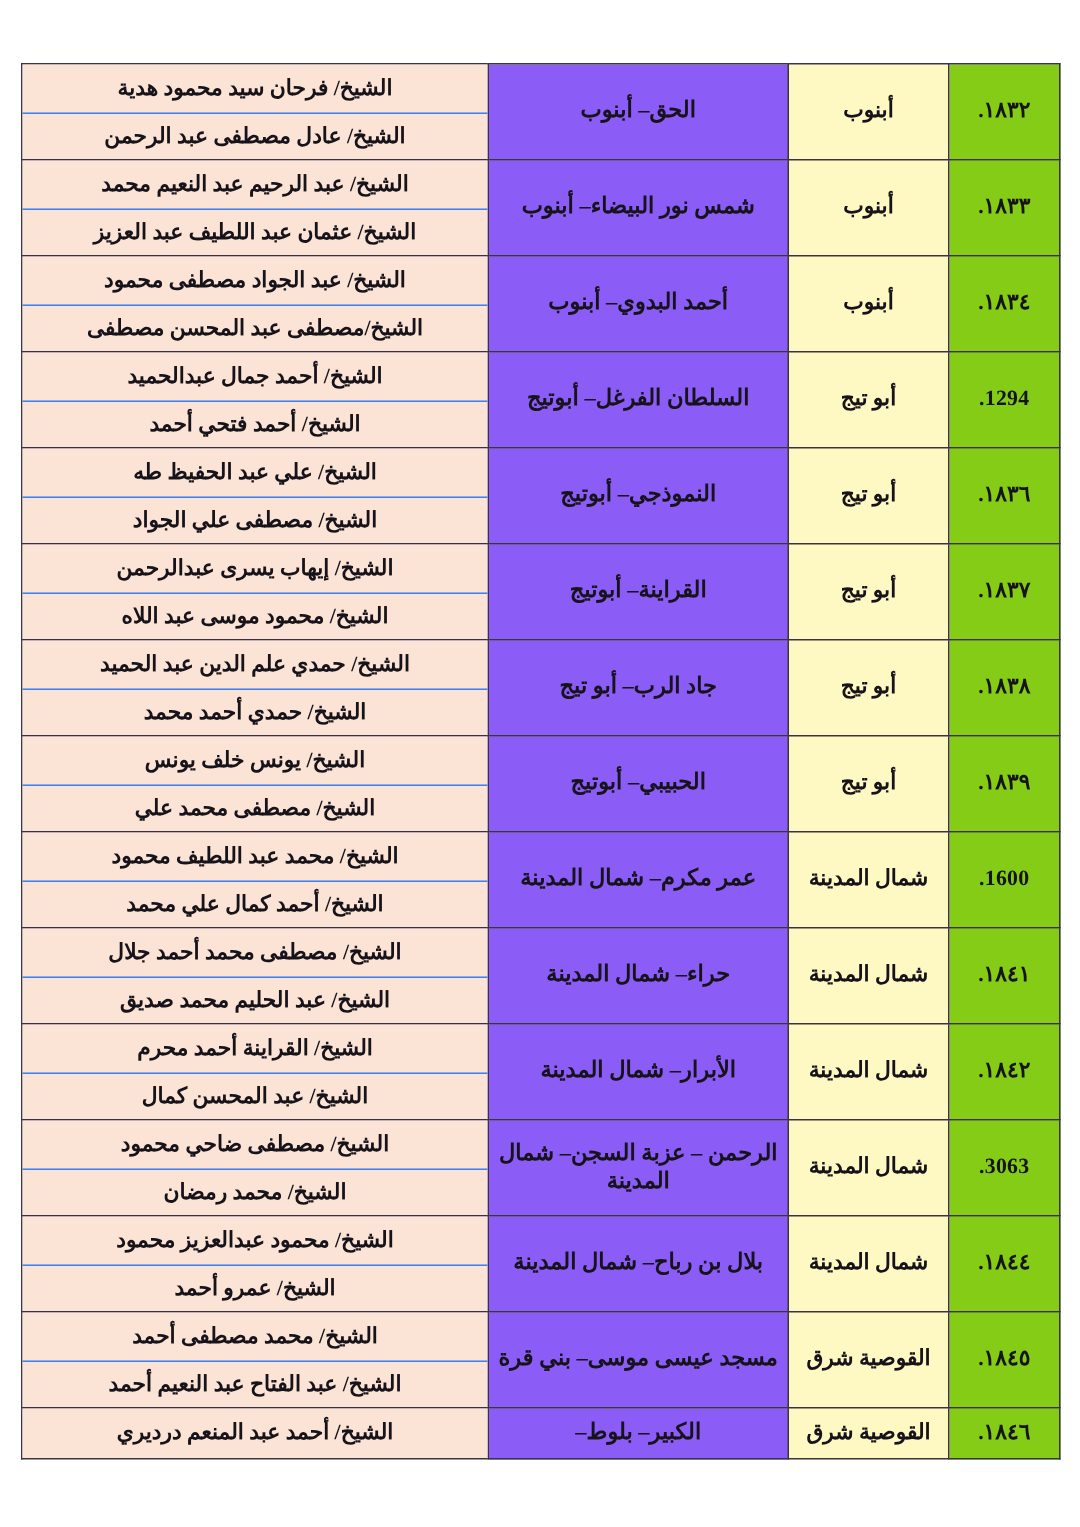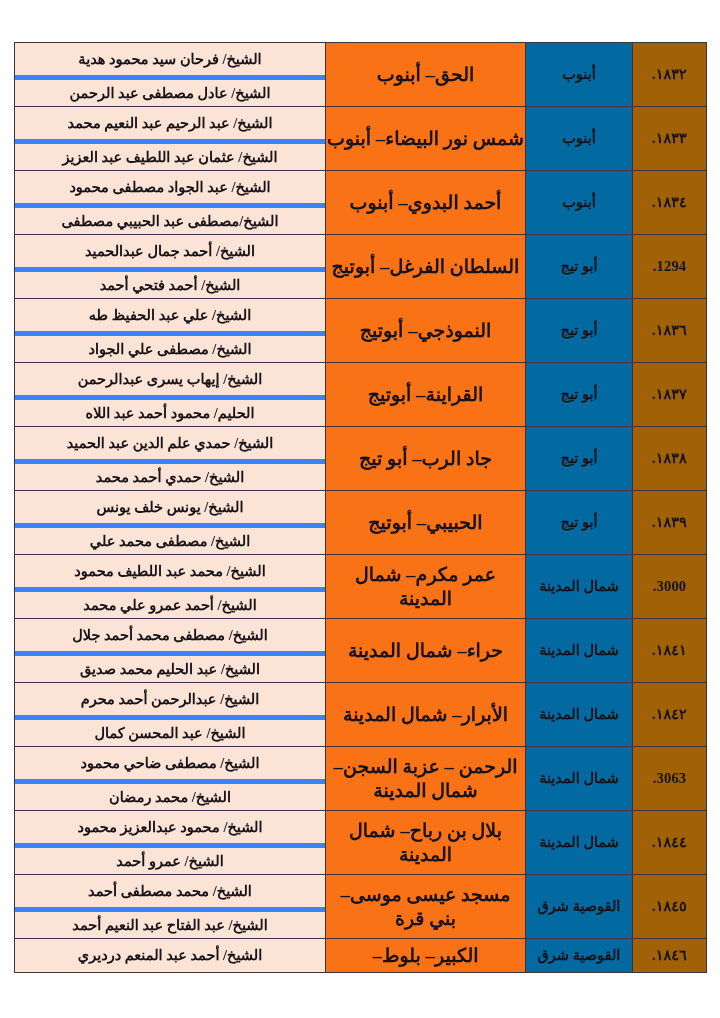--- a/index.html
+++ b/index.html
@@ -42,31 +42,31 @@
     line-height: 1.25;
   }
 
   
   col.c-num   { width: 74px;  }
   col.c-dist  { width: 107px; }
   col.c-mosque{ width: 200px; }
   col.c-names { width: 311px; }
 
   .cell-num {
-    background: #a16207;
+    background: #84cc16;
     font-size: 14.5px;
     letter-spacing: 0.2px;
   }
   .cell-district {
-    background: #0369a1;
+    background: #fef9c3;
     font-size: 14.5px;
   }
   .cell-mosque {
-    background: #f97316;
-    font-size: 19px;
+    background: #8b5cf6;
+    font-size: 15px;
     padding: 3px 6px;
   }
   .cell-names {
     background: #c4b5fd;
     padding: 0;
   }
 
   .names-stack {
     display: flex;
     flex-direction: column;
@@ -79,21 +79,21 @@
     justify-content: center;
     font-size: 14.5px;
     font-weight: bold;
     color: #17131b;
     background: #fbe4d5;
     box-sizing: border-box;
     padding: 0 8px;
     white-space: nowrap;
   }
   .name-line + .name-line {
-    border-top: 5px solid #3b82f6;
+    border-top: 1px solid #3b82f6;
   }
   .names-single .name-line {
     height: 33px;
   }
 
   .row-tall .cell-num,
   .row-tall .cell-district,
   .row-tall .cell-mosque { height: 63px; }
   .row-short .cell-num,
   .row-short .cell-district,
@@ -133,21 +133,21 @@
             </div>
           </td>
         </tr>
         <tr class="row-tall">
           <td class="cell-num">١٨٣٤.</td>
           <td class="cell-district">أبنوب</td>
           <td class="cell-mosque">أحمد البدوي– أبنوب</td>
           <td class="cell-names">
             <div class="names-stack">
               <div class="name-line">الشيخ/ عبد الجواد مصطفى محمود</div>
-              <div class="name-line">الشيخ/مصطفى عبد الحبيبي مصطفى</div>
+              <div class="name-line">الشيخ/مصطفى عبد المحسن مصطفى</div>
             </div>
           </td>
         </tr>
         <tr class="row-tall">
           <td class="cell-num">1294.</td>
           <td class="cell-district">أبو تيج</td>
           <td class="cell-mosque">السلطان الفرغل– أبوتيج</td>
           <td class="cell-names">
             <div class="names-stack">
               <div class="name-line">الشيخ/ أحمد جمال عبدالحميد</div>
@@ -166,21 +166,21 @@
             </div>
           </td>
         </tr>
         <tr class="row-tall">
           <td class="cell-num">١٨٣٧.</td>
           <td class="cell-district">أبو تيج</td>
           <td class="cell-mosque">القراينة– أبوتيج</td>
           <td class="cell-names">
             <div class="names-stack">
               <div class="name-line">الشيخ/ إيهاب يسرى عبدالرحمن</div>
-              <div class="name-line">الحليم/ محمود أحمد عبد اللاه</div>
+              <div class="name-line">الشيخ/ محمود موسى عبد اللاه</div>
             </div>
           </td>
         </tr>
         <tr class="row-tall">
           <td class="cell-num">١٨٣٨.</td>
           <td class="cell-district">أبو تيج</td>
           <td class="cell-mosque">جاد الرب– أبو تيج</td>
           <td class="cell-names">
             <div class="names-stack">
               <div class="name-line">الشيخ/ حمدي علم الدين عبد الحميد</div>
@@ -193,48 +193,48 @@
           <td class="cell-district">أبو تيج</td>
           <td class="cell-mosque">الحبيبي– أبوتيج</td>
           <td class="cell-names">
             <div class="names-stack">
               <div class="name-line">الشيخ/ يونس خلف يونس</div>
               <div class="name-line">الشيخ/ مصطفى محمد علي</div>
             </div>
           </td>
         </tr>
         <tr class="row-tall">
-          <td class="cell-num">3000.</td>
+          <td class="cell-num">1600.</td>
           <td class="cell-district">شمال المدينة</td>
           <td class="cell-mosque">عمر مكرم– شمال المدينة</td>
           <td class="cell-names">
             <div class="names-stack">
               <div class="name-line">الشيخ/ محمد عبد اللطيف محمود</div>
-              <div class="name-line">الشيخ/ أحمد عمرو علي محمد</div>
+              <div class="name-line">الشيخ/ أحمد كمال علي محمد</div>
             </div>
           </td>
         </tr>
         <tr class="row-tall">
           <td class="cell-num">١٨٤١.</td>
           <td class="cell-district">شمال المدينة</td>
           <td class="cell-mosque">حراء– شمال المدينة</td>
           <td class="cell-names">
             <div class="names-stack">
               <div class="name-line">الشيخ/ مصطفى محمد أحمد جلال</div>
               <div class="name-line">الشيخ/ عبد الحليم محمد صديق</div>
             </div>
           </td>
         </tr>
         <tr class="row-tall">
           <td class="cell-num">١٨٤٢.</td>
           <td class="cell-district">شمال المدينة</td>
           <td class="cell-mosque">الأبرار– شمال المدينة</td>
           <td class="cell-names">
             <div class="names-stack">
-              <div class="name-line">الشيخ/ عبدالرحمن أحمد محرم</div>
+              <div class="name-line">الشيخ/ القراينة أحمد محرم</div>
               <div class="name-line">الشيخ/ عبد المحسن كمال</div>
             </div>
           </td>
         </tr>
         <tr class="row-tall">
           <td class="cell-num">3063.</td>
           <td class="cell-district">شمال المدينة</td>
           <td class="cell-mosque">الرحمن – عزبة السجن– شمال المدينة</td>
           <td class="cell-names">
             <div class="names-stack">

